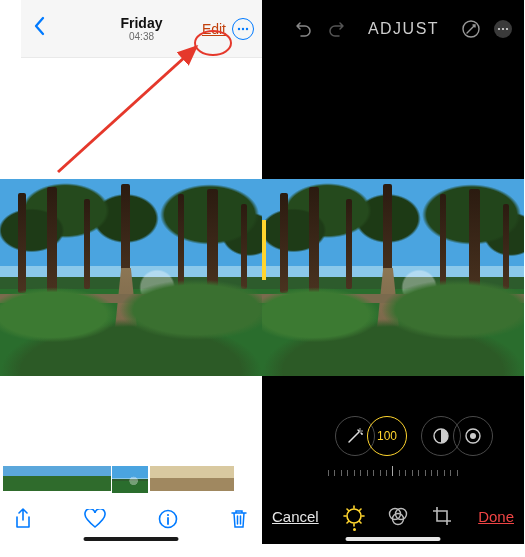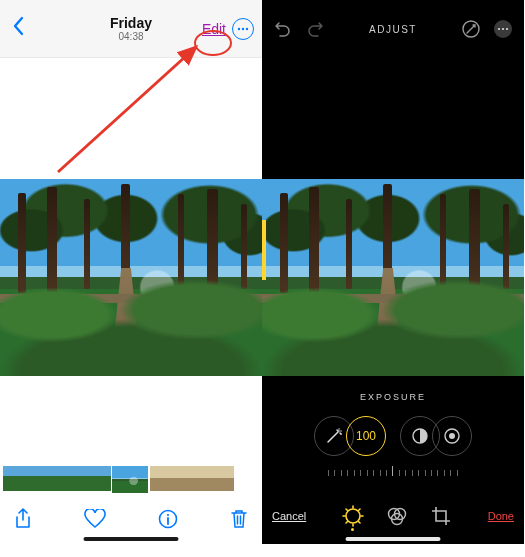--- a/index.html
+++ b/index.html
@@ -14,20 +14,21 @@
   .screens {
     display: flex;
     width: 525px;
     height: 544px;
   }
   .screen {
     width: 262px;
     height: 544px;
     position: relative;
     overflow: hidden;
+    padding-left: 21px;
   }
   .screen-left { background: #fff; }
   .screen-right { background: #000; color: #fff; }
 
   
   .l-header {
     height: 58px;
     background: #f6f6f6;
     border-bottom: 1px solid #e9e9e9;
     display: flex;
@@ -57,21 +58,21 @@
     font-size: 10px;
     color: #6a6a6a;
   }
   .l-right {
     display: flex;
     align-items: center;
     gap: 6px;
     z-index: 2;
   }
   .l-edit {
-    color: #a21caf;
+    color: #c2410c;
     font-size: 14px;
     text-decoration: underline;
   }
   .l-more {
     width: 22px; height: 22px;
     border: 1.3px solid #007aff;
     border-radius: 50%;
     display: flex;
     align-items: center;
     justify-content: center;
@@ -149,21 +150,21 @@
     border-radius: 3px;
   }
 
   
   .r-header {
     height: 58px;
     display: flex;
     align-items: center;
     justify-content: space-between;
     padding: 0 10px;
-    font-size: 10px;
+    font-size: 16px;
     letter-spacing: 1.5px;
     color: #cdcdcd;
   }
   .r-h-left, .r-h-right {
     display: flex; gap: 10px; align-items: center;
   }
   .rico {
     width: 22px; height: 22px;
     display: inline-flex;
     align-items: center;
@@ -234,21 +235,21 @@
   }
   .r-ticks span.tall { height: 10px; background:#aaa; }
   .r-bottom {
     position: absolute;
     bottom: 0; left: 0; right: 0;
     height: 50px;
     display: flex;
     align-items: center;
     justify-content: space-between;
     padding: 0 10px 6px 10px;
-    font-size: 11px;
+    font-size: 15px;
   }
   .r-cancel { color: #e6e6e6; text-decoration: underline; }
   .r-done { color: #ef4444; text-decoration: underline; font-weight:500;}
   .r-bottom-mid {
     display: flex;
     gap: 22px;
     align-items: center;
   }
   .r-bottom-mid .rico { color: #cfcfcf; }
   .r-bottom-mid .sel-dot {
@@ -499,21 +500,20 @@
         <div class="trunk t4"></div>
           <div class="trunk t5"></div>
           <div class="trunk t6"></div>
           <div class="trunk t7"></div>
         <div class="path"></div>
         <div class="fg"></div>
       </div>
     </div>
     <div class="r-photo-hl"></div>
 
-    <div class="r-exposure-label">EXPOSURE</div>
 
     <div class="r-dials">
       <div class="dial edge">
         <svg width="18" height="18" viewBox="0 0 18 18">
             <path d="M3 15 L13 5 M12 3 l1 1 M15 6 l1 1 M14 2 v-0 M16 4 h0" stroke="#ddd" stroke-width="1.5" stroke-linecap="round"></path>
             <circle cx="14" cy="4" r="0.8" fill="#ddd"></circle>
             <circle cx="16" cy="7" r="0.8" fill="#ddd"></circle>
           </svg>
       </div>
       <div class="dial active">

